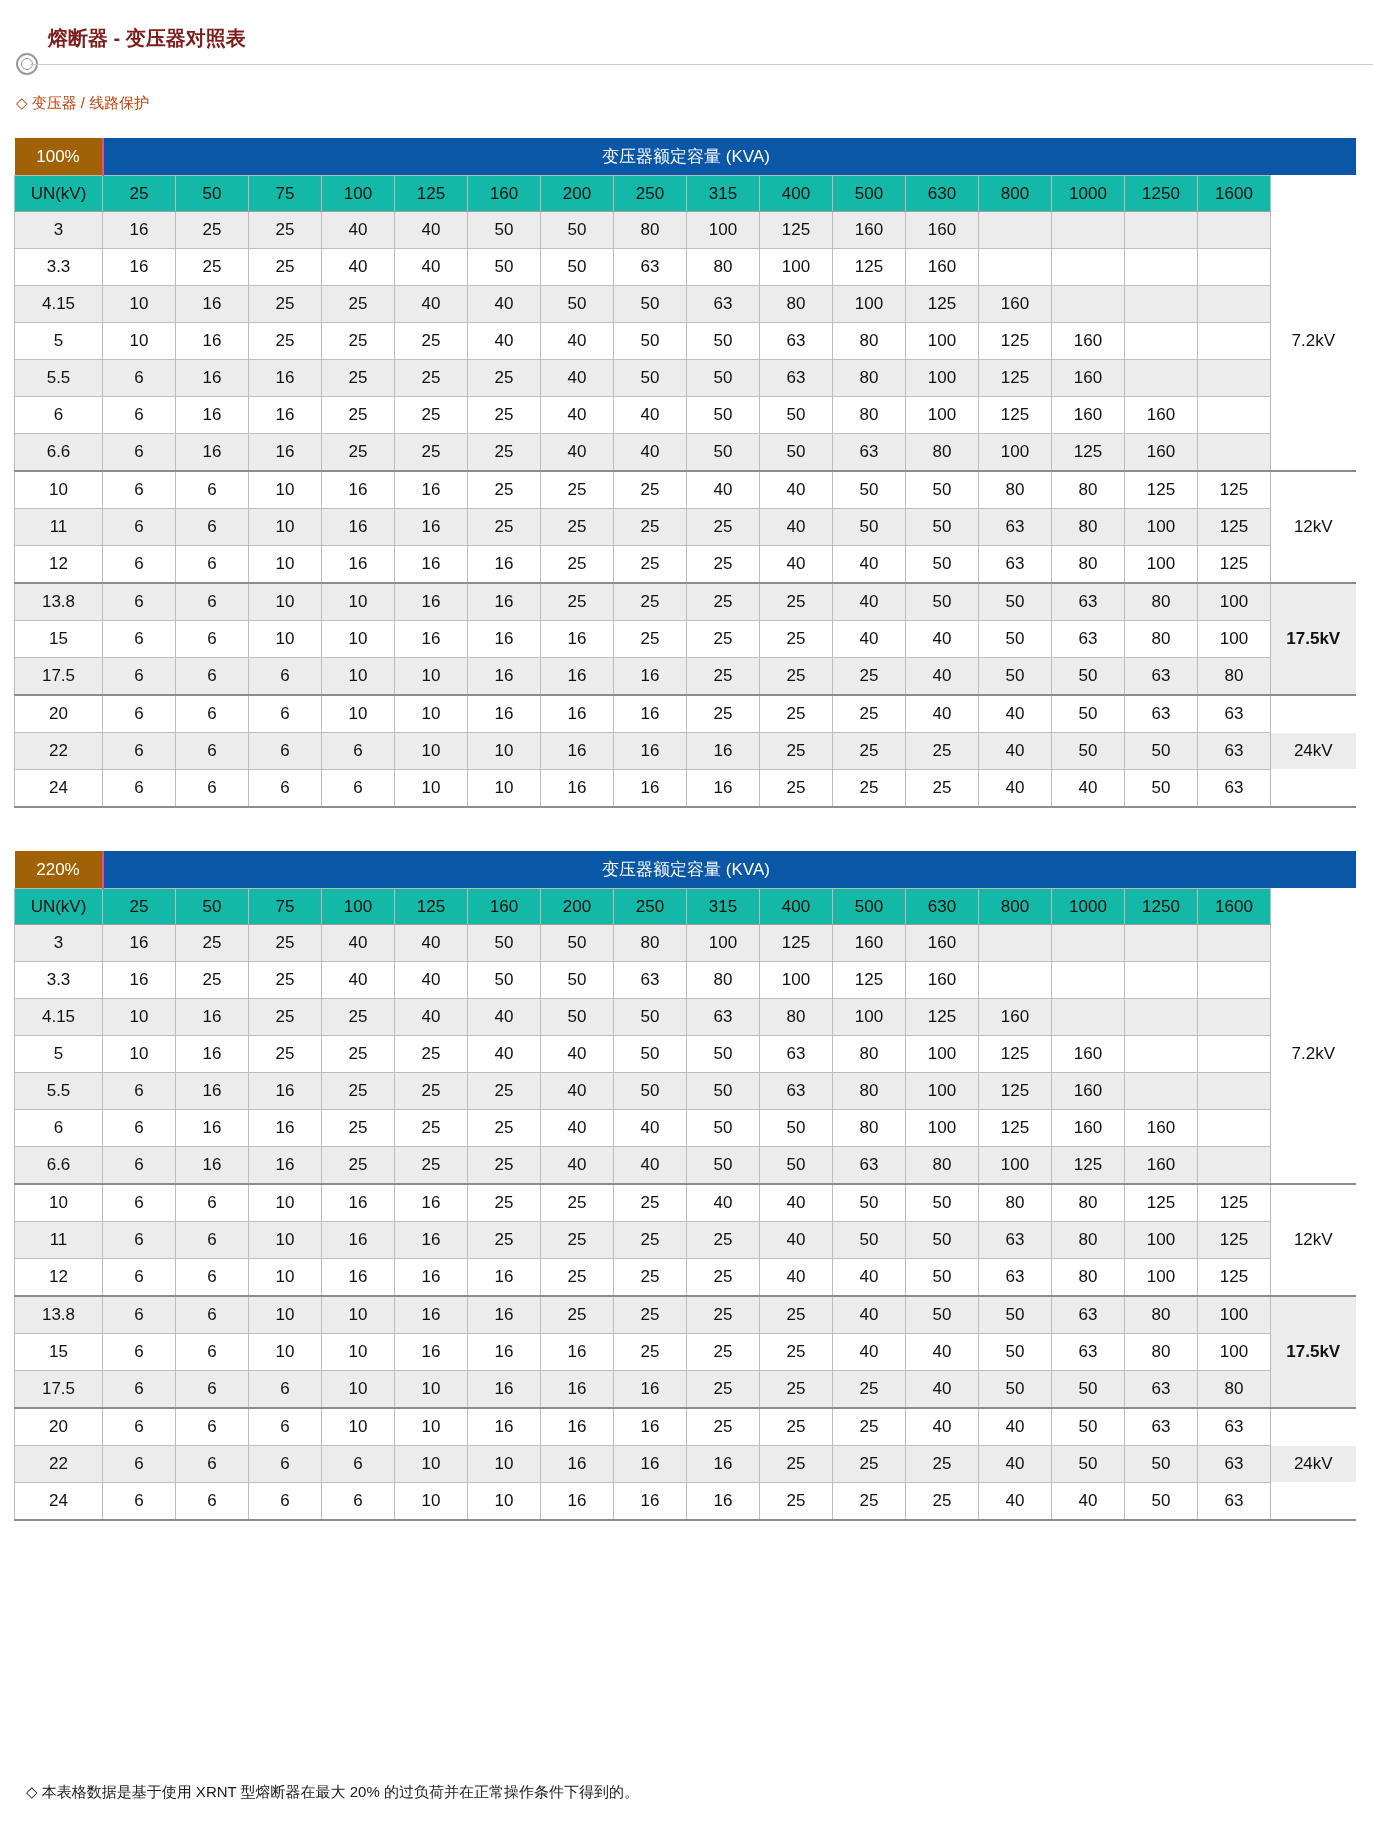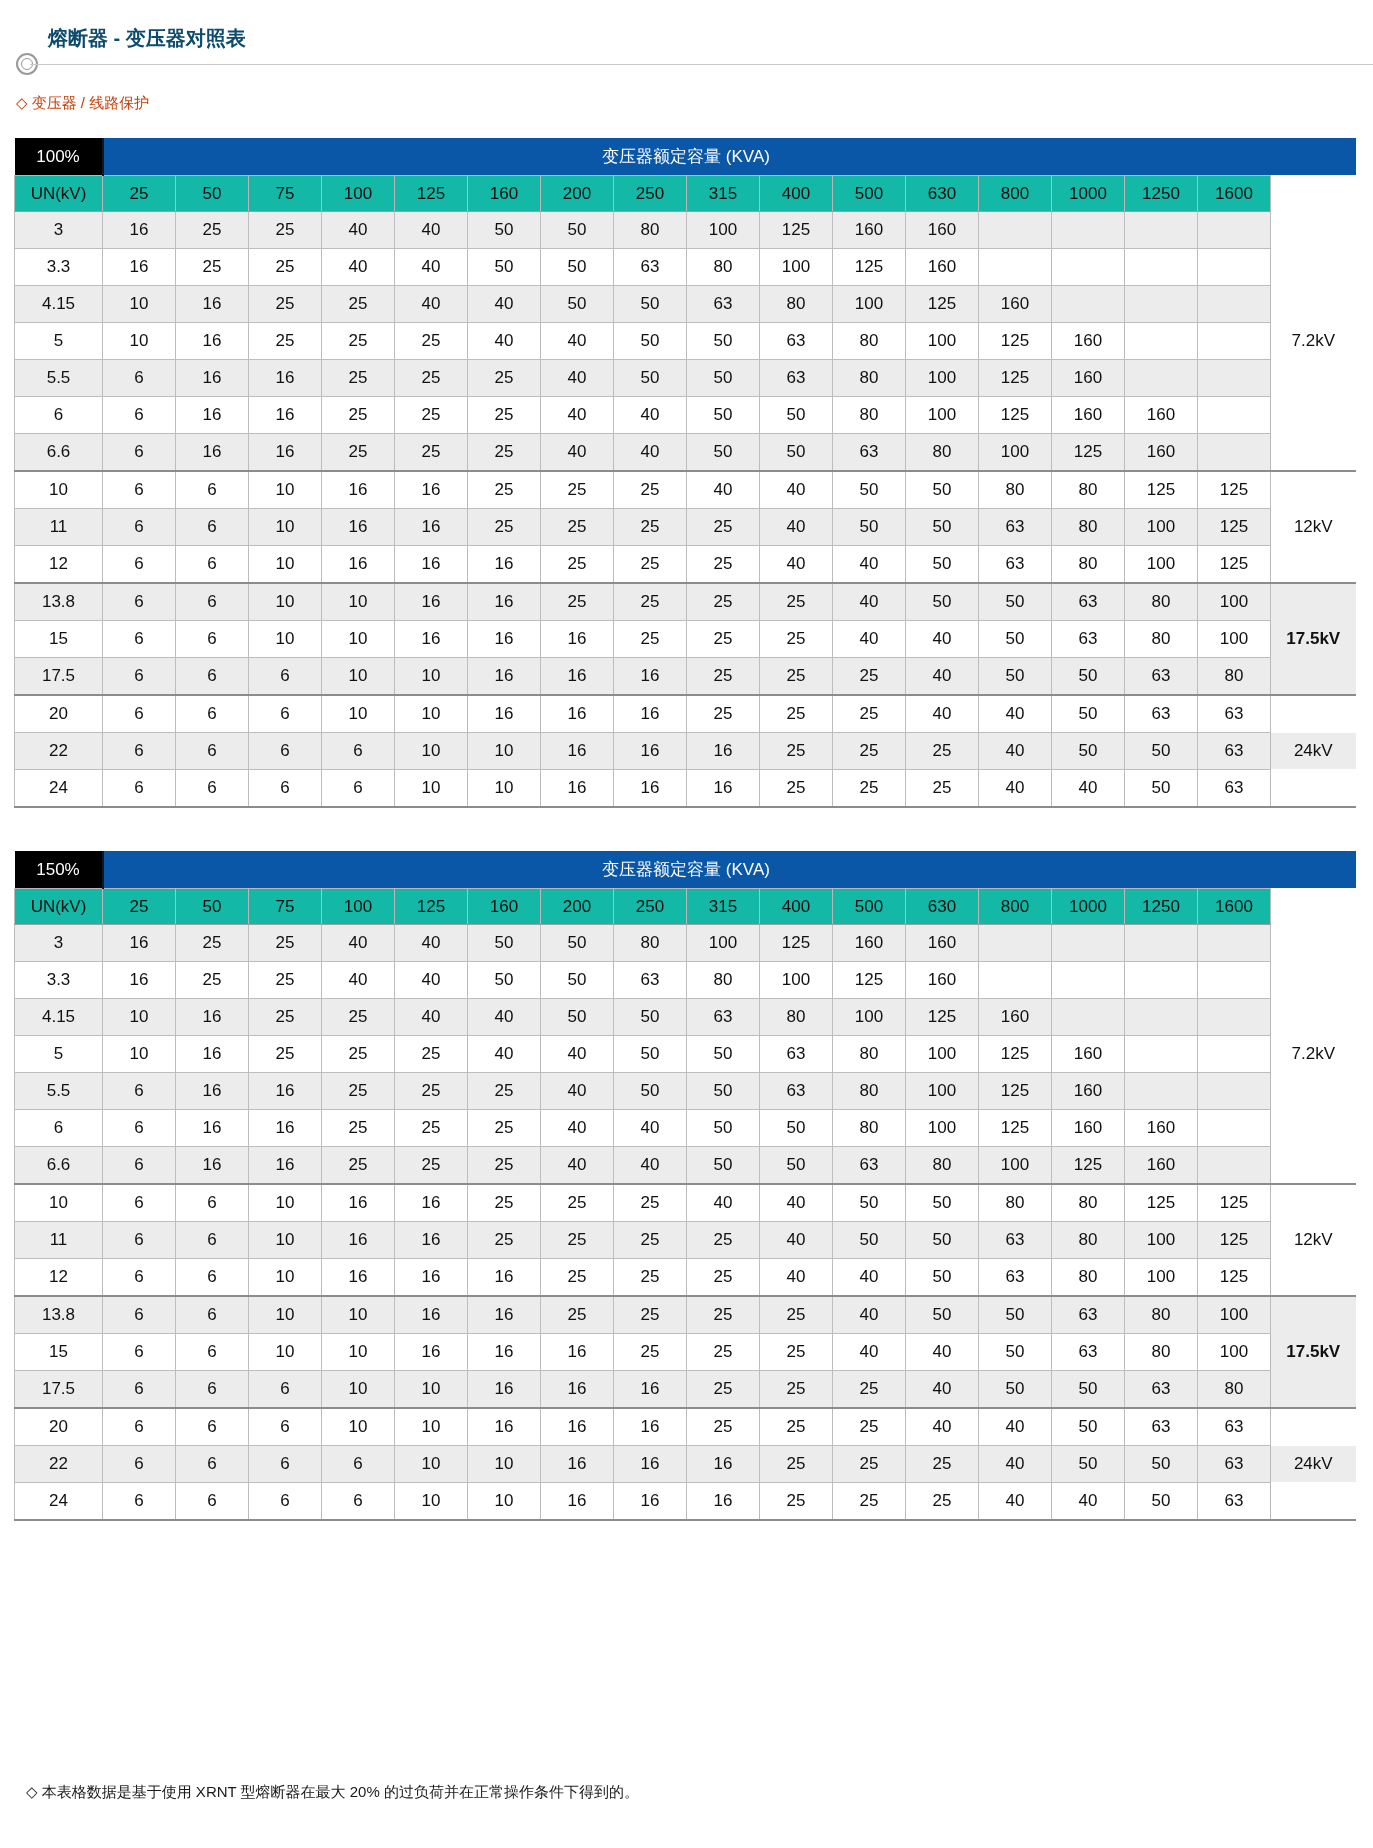--- a/index.html
+++ b/index.html
@@ -2,41 +2,41 @@
 <html><head>
 <meta charset="utf-8">
 <style>
   html,body{margin:0;padding:0;}
   body{
     width:1373px;height:1848px;background:#ffffff;position:relative;overflow:hidden;
     font-family:"Liberation Sans","DejaVu Sans",sans-serif;color:#1a1a1a;
   }
   
   .page-title{
-    margin:26px 4px 0 48px;font-size:20px;line-height:24px;font-weight:bold;color:#0c4a6e;
+    margin:26px 4px 0 48px;font-size:20px;line-height:24px;font-weight:bold;color:#7f1d1d;
   }
   .rule-row{position:relative;height:26px;margin-top:2px;}
   .rule-line{position:absolute;left:30px;right:0;top:12px;height:1px;background:#c9c9c9;}
   .bullseye{
     position:absolute;left:16px;top:1px;width:18px;height:18px;border:2px solid #9a9a9a;
     border-radius:50%;background:#fff;display:flex;align-items:center;justify-content:center;
   }
   .bullseye .inner{width:10px;height:10px;border:1px solid #9a9a9a;border-radius:50%;}
   .subtitle{margin:16px 0 0 16px;font-size:15px;color:#c2410c;}
   
   .ftable{
     border-collapse:collapse;table-layout:fixed;margin-left:14px;width:1341px;
     border-bottom:2px solid #8c8c8c;
   }
   .ftable td{
     text-align:center;vertical-align:middle;font-size:17px;padding:0;color:#111;
     overflow:hidden;white-space:nowrap;
   }
   td.pct-cell{
-    background:#000000;color:#fff;height:37px;border-right:2px solid #0f172a;font-size:17px;
+    background:#a16207;color:#fff;height:37px;border-right:2px solid #ec4899;font-size:17px;
   }
   td.band{
     background:#0a57a8;color:#fff;height:37px;font-size:17px;padding-right:87px;
   }
   td.hcell{height:35px;background:#14b8a6;border:1px solid #b9b9b9;border-bottom:1px solid #9e9e9e;}
   td.hspacer{background:#fff;border-left:1px solid #b9b9b9;}
   td.lcell,td.vcell{height:36px;border:1px solid #bdbdbd;}
   tr.odd  td.lcell, tr.odd  td.vcell{background:#ececec;}
   tr.even td.lcell, tr.even td.vcell{background:#ffffff;}
   td.gcol{border-left:1px solid #b9b9b9;font-size:17px;color:#111;text-align:center;}
@@ -436,21 +436,21 @@
         <col style="width: 73px;">
         <col style="width: 73px;">
         <col style="width: 73px;">
         <col style="width: 73px;">
         <col style="width: 73px;">
         <col style="width: 73px;">
         <col style="width: 85px;">
       </colgroup>
       <tbody>
         <tr>
-          <td class="pct-cell">150%</td>
+          <td class="pct-cell">220%</td>
           <td class="band" colspan="17">变压器额定容量 (KVA)</td>
         </tr>
         <tr>
           <td class="hcell">UN(kV)</td>
           <td class="hcell">25</td>
           <td class="hcell">50</td>
           <td class="hcell">75</td>
           <td class="hcell">100</td>
           <td class="hcell">125</td>
           <td class="hcell">160</td>

